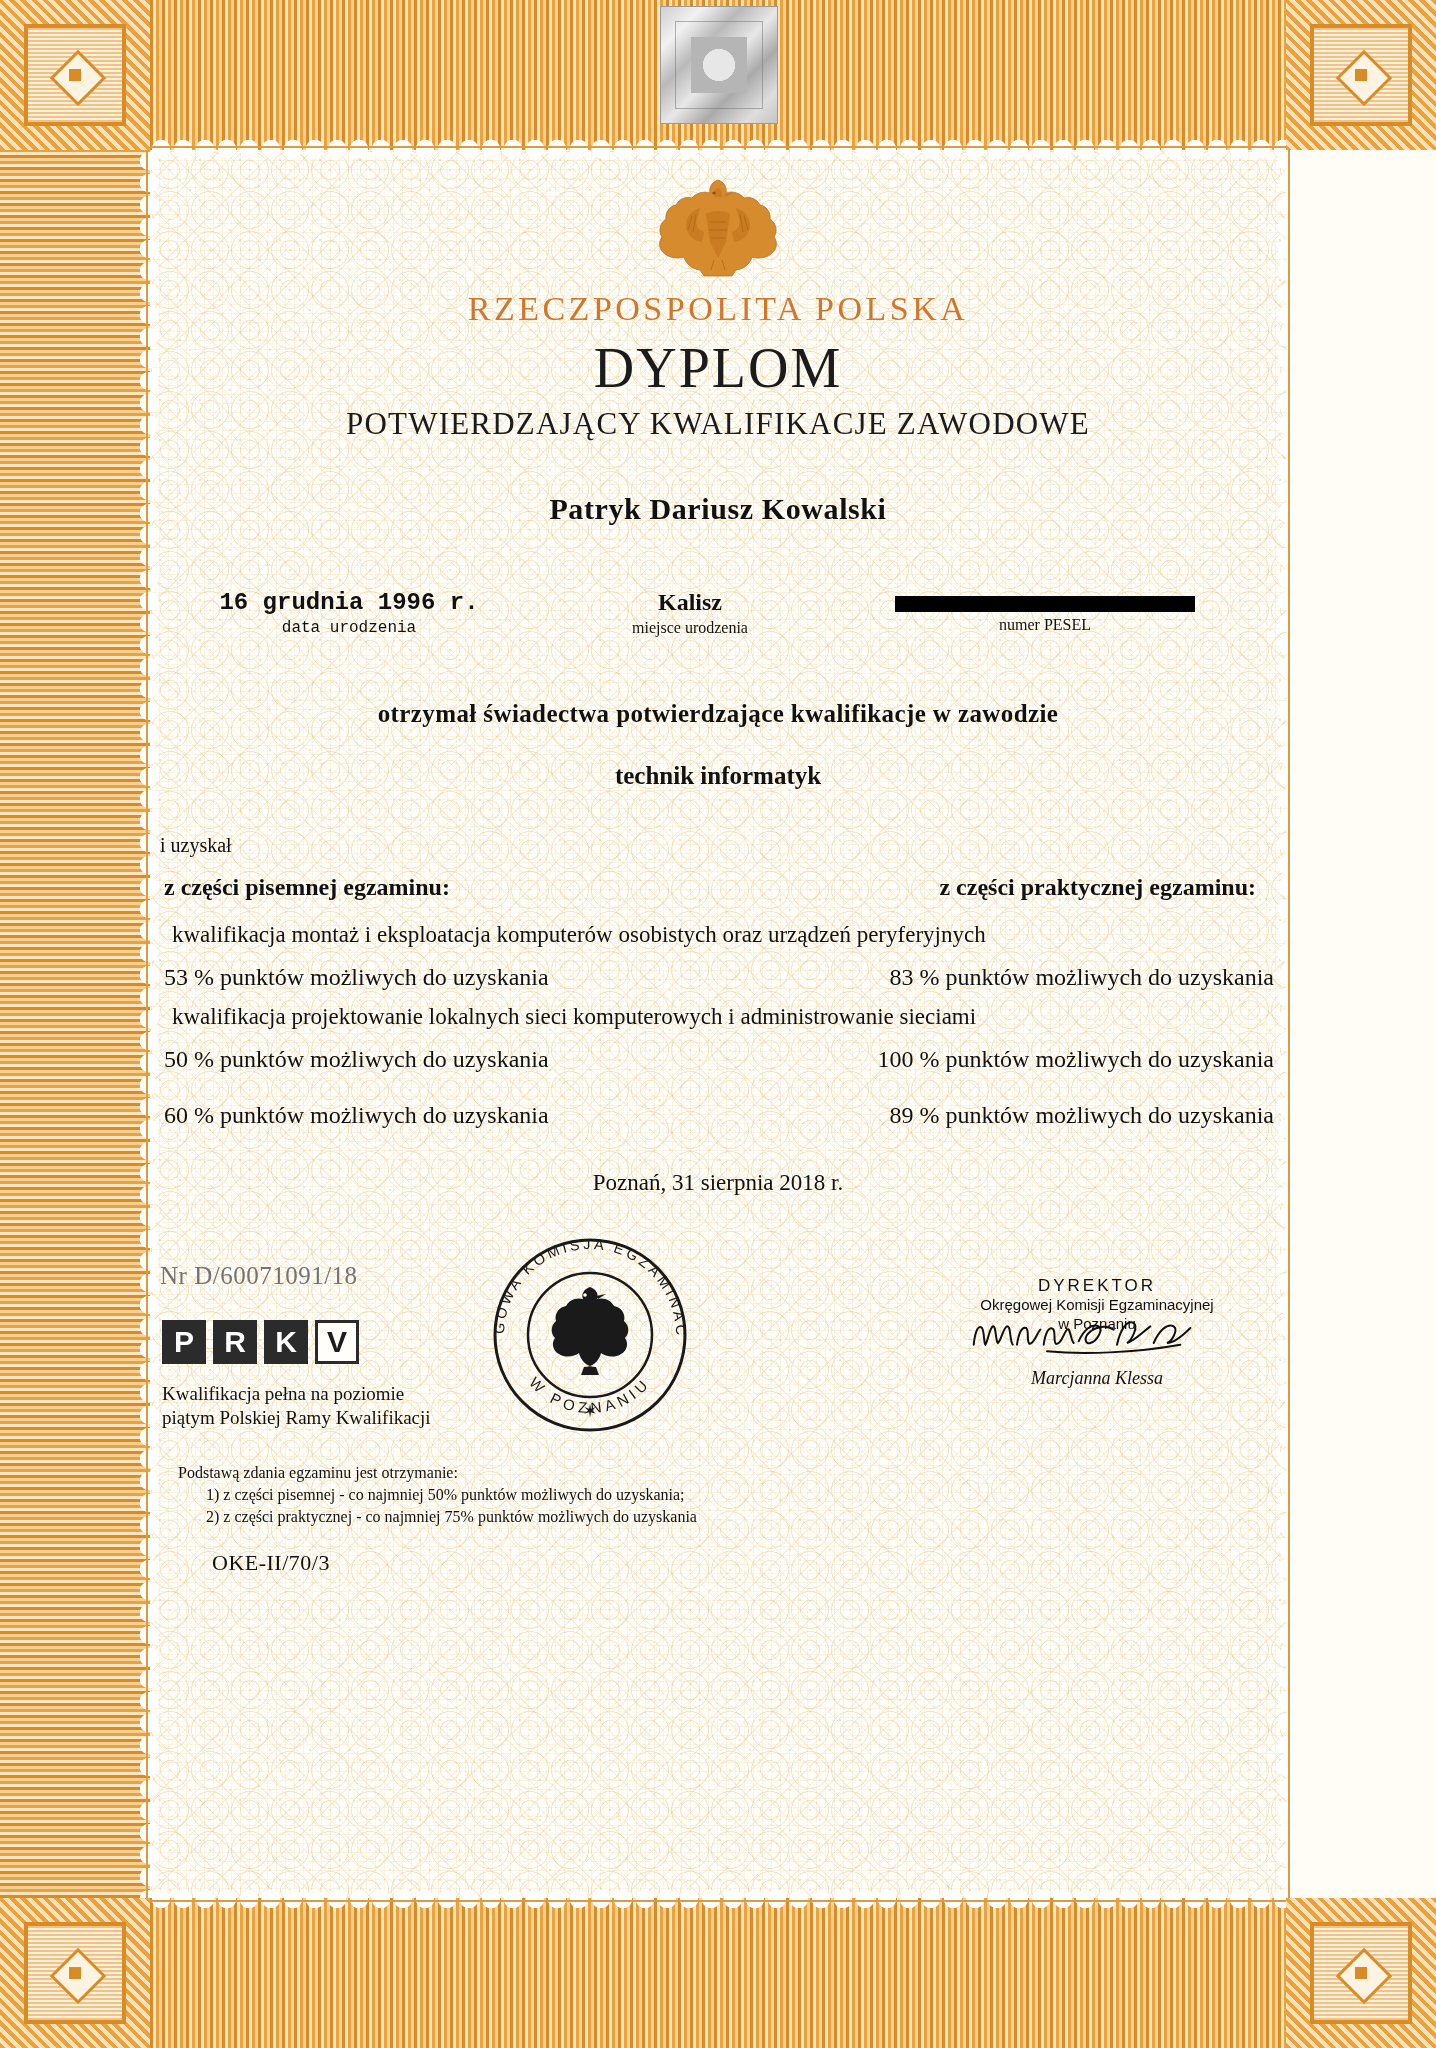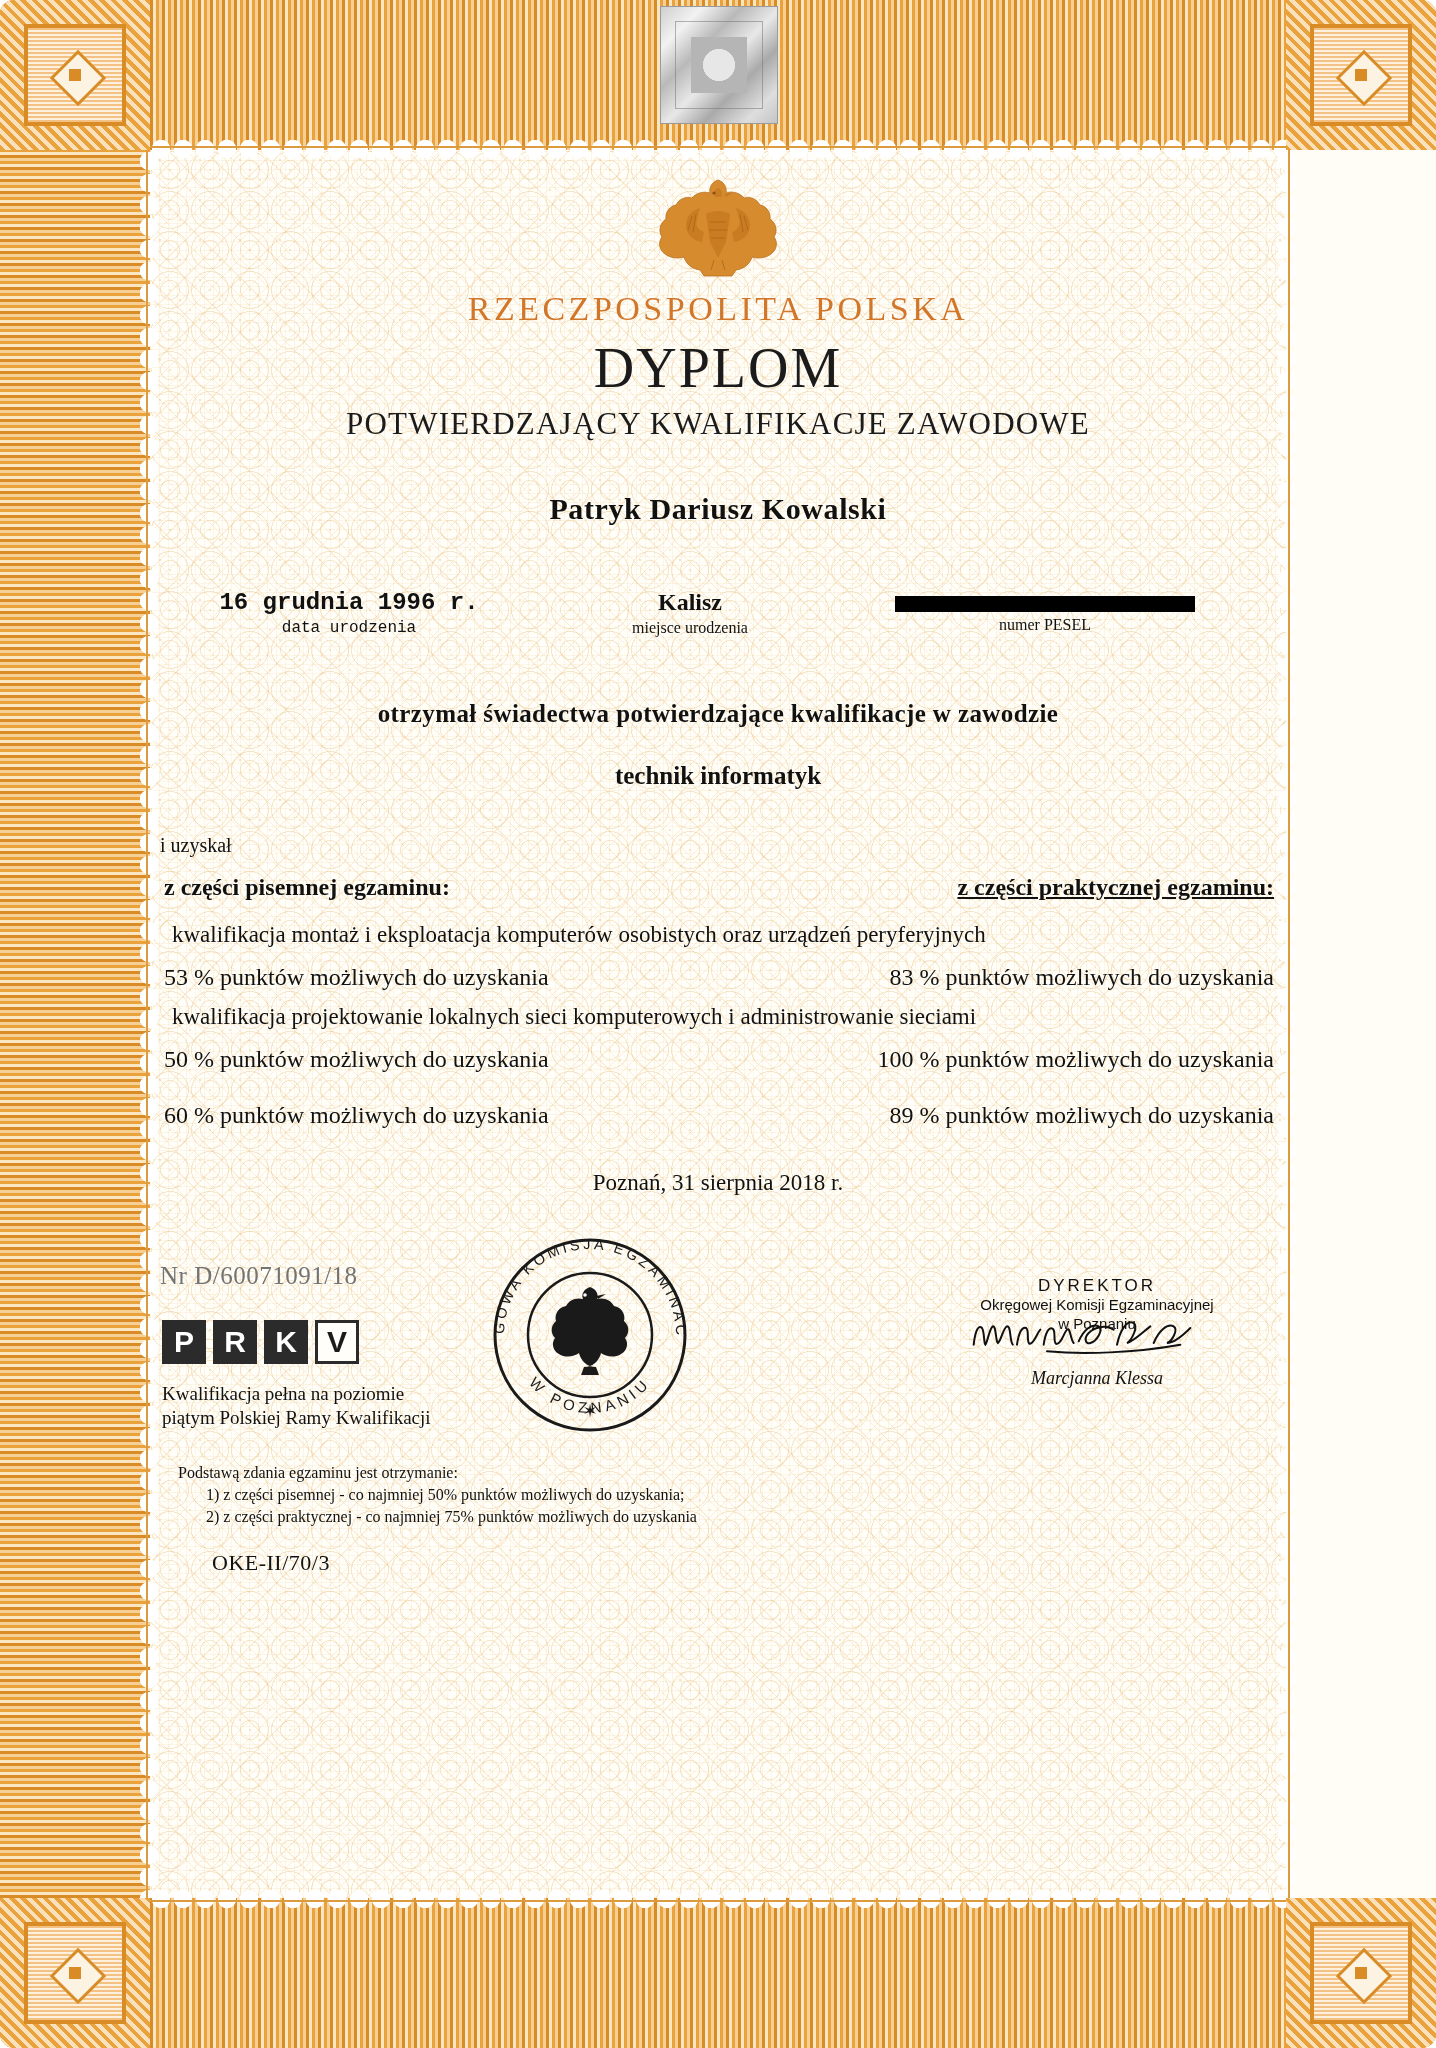--- a/index.html
+++ b/index.html
@@ -1,19 +1,19 @@
 <!DOCTYPE html>
 <html><head>
 <meta charset="utf-8">
 <style>
   html,body{margin:0;padding:0;background:#fff;}
   body{width:1436px;height:2048px;font-family:"Liberation Serif",serif;overflow:hidden;}
 
   
-  .page{position:relative;width:1436px;height:2048px;background:#fffdf6;overflow:hidden;border-radius:14px;}
+  .page{position:relative;width:1436px;height:2048px;background:#fffdf6;overflow:hidden;}
 
   
   .guilloche{
     position:absolute;left:150px;top:150px;right:150px;bottom:150px;
     background-color:#fffef9;
     background-image:
       radial-gradient(circle at 10px 10px, rgba(233,168,72,.30) 0 1.3px, transparent 1.6px),
       radial-gradient(circle at 30px 30px, rgba(233,168,72,.30) 0 1.3px, transparent 1.6px),
       repeating-linear-gradient(45deg, rgba(228,160,60,.16) 0 1px, transparent 1px 13px),
       repeating-linear-gradient(-45deg, rgba(228,160,60,.16) 0 1px, transparent 1px 13px),
@@ -95,21 +95,21 @@
   .cell-pesel{left:700px;width:390px;}
   .pesel-bar{height:16px;background:#000;margin:6px auto 0;width:300px;}
 
   .otrzymal{position:absolute;top:550px;left:0;width:100%;text-align:center;
     font-size:25px;font-weight:bold;color:#111;letter-spacing:.4px;}
   .zawod{position:absolute;top:612px;left:0;width:100%;text-align:center;
     font-size:25px;font-weight:bold;color:#111;}
 
   .iuzyskal{position:absolute;top:684px;left:10px;font-size:20px;color:#111;}
   .hdr-left{position:absolute;top:724px;left:14px;font-size:24px;font-weight:bold;color:#111;}
-  .hdr-right{position:absolute;top:724px;right:12px;font-size:24px;font-weight:bold;color:#111;text-decoration:underline;}
+  .hdr-right{position:absolute;top:724px;right:30px;font-size:24px;font-weight:bold;color:#111;}
 
   .qual{position:absolute;left:0;width:100%;}
   .qual-name{font-size:23px;color:#111;padding-left:22px;white-space:nowrap;}
   .qual-pts{position:relative;height:34px;margin-top:16px;font-size:24px;color:#111;}
   .pts-left{position:absolute;left:14px;}
   .pts-right{position:absolute;right:12px;}
 
   .city{position:absolute;top:1020px;left:0;width:100%;text-align:center;font-size:23px;color:#111;}
 
   .nr{position:absolute;top:1112px;left:10px;font-size:25px;color:#737373;letter-spacing:.5px;}

